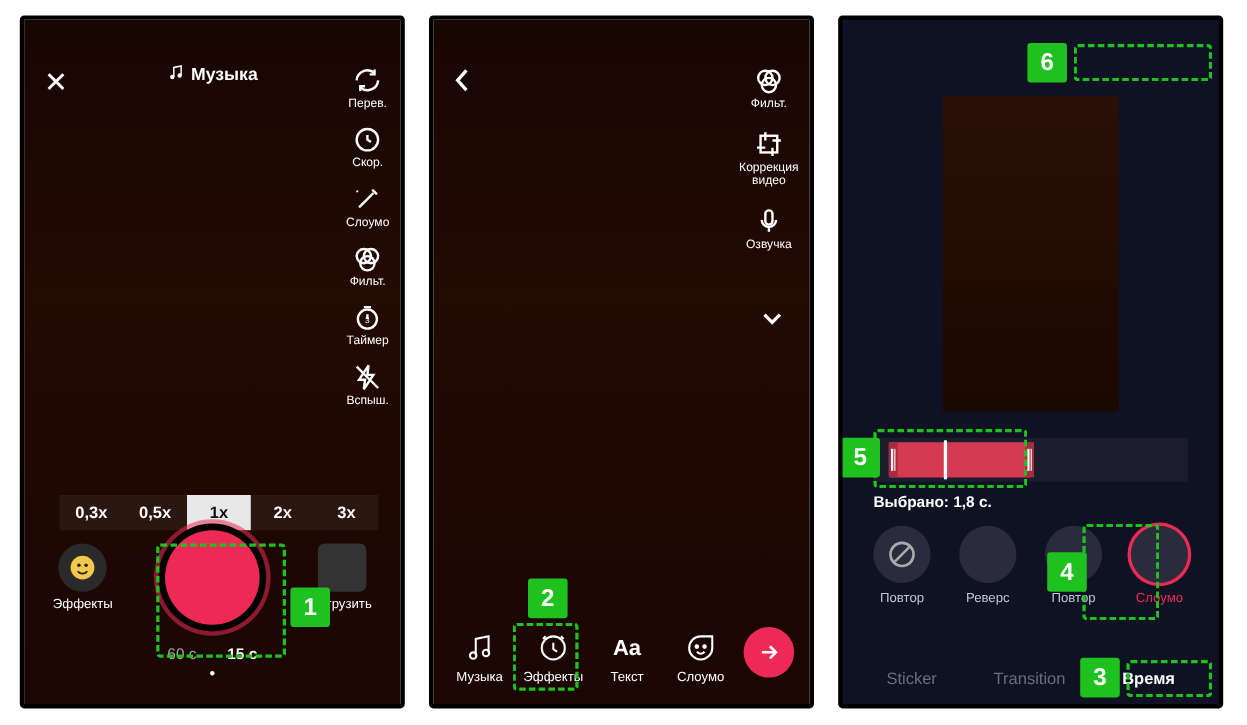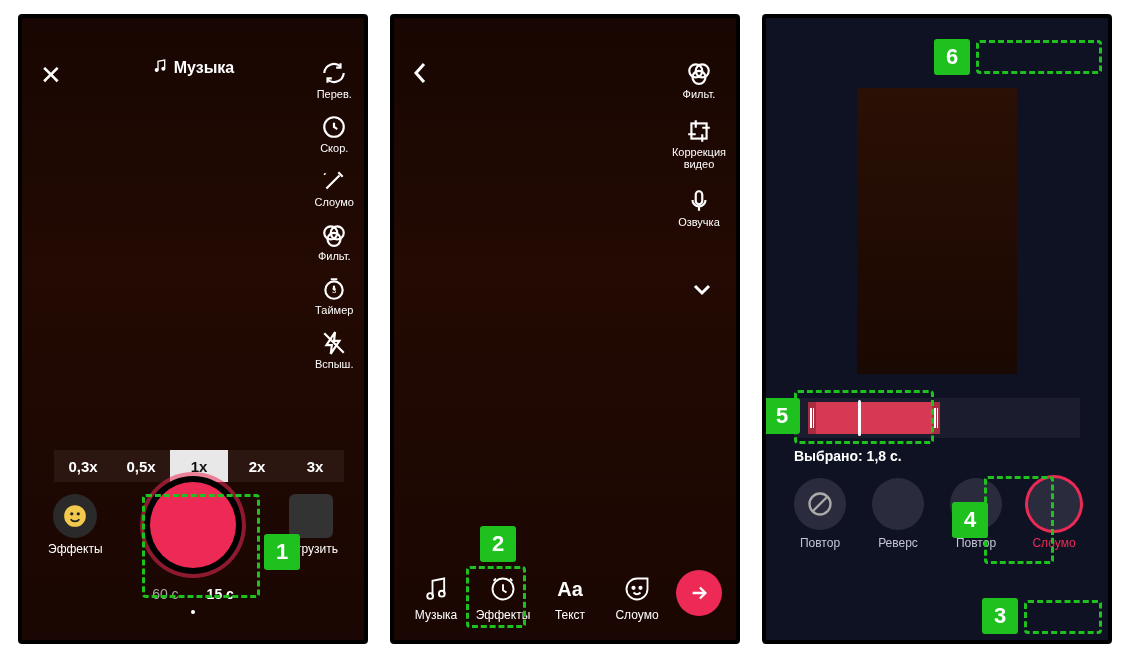--- a/index.html
+++ b/index.html
@@ -362,20 +362,25 @@
     <div class="mode">
       <div class="circ thumb-bg"></div>
       <span>Повтор</span>
     </div>
     <div class="mode act">
       <div class="circ thumb-bg"></div>
       <span>Слоумо</span>
     </div>
   </div>
 
+  <div class="s3-tabs">
+    <span>Sticker</span>
+    <span>Transition</span>
+    <span class="act">Время</span>
+  </div>
 
   <div class="annot-box" style="right:6px; top:22px; width:126px; height:34px;"></div>
   <div class="annot-num" style="right:138px; top:21px;">6</div>
 
   <div class="annot-box" style="left:28px; top:372px; width:140px; height:54px;"></div>
   <div class="annot-num" style="left:-2px; top:380px;">5</div>
 
   <div class="annot-box" style="left:218px; top:458px; width:70px; height:88px;"></div>
   <div class="annot-num" style="left:186px; top:484px;">4</div>
 

